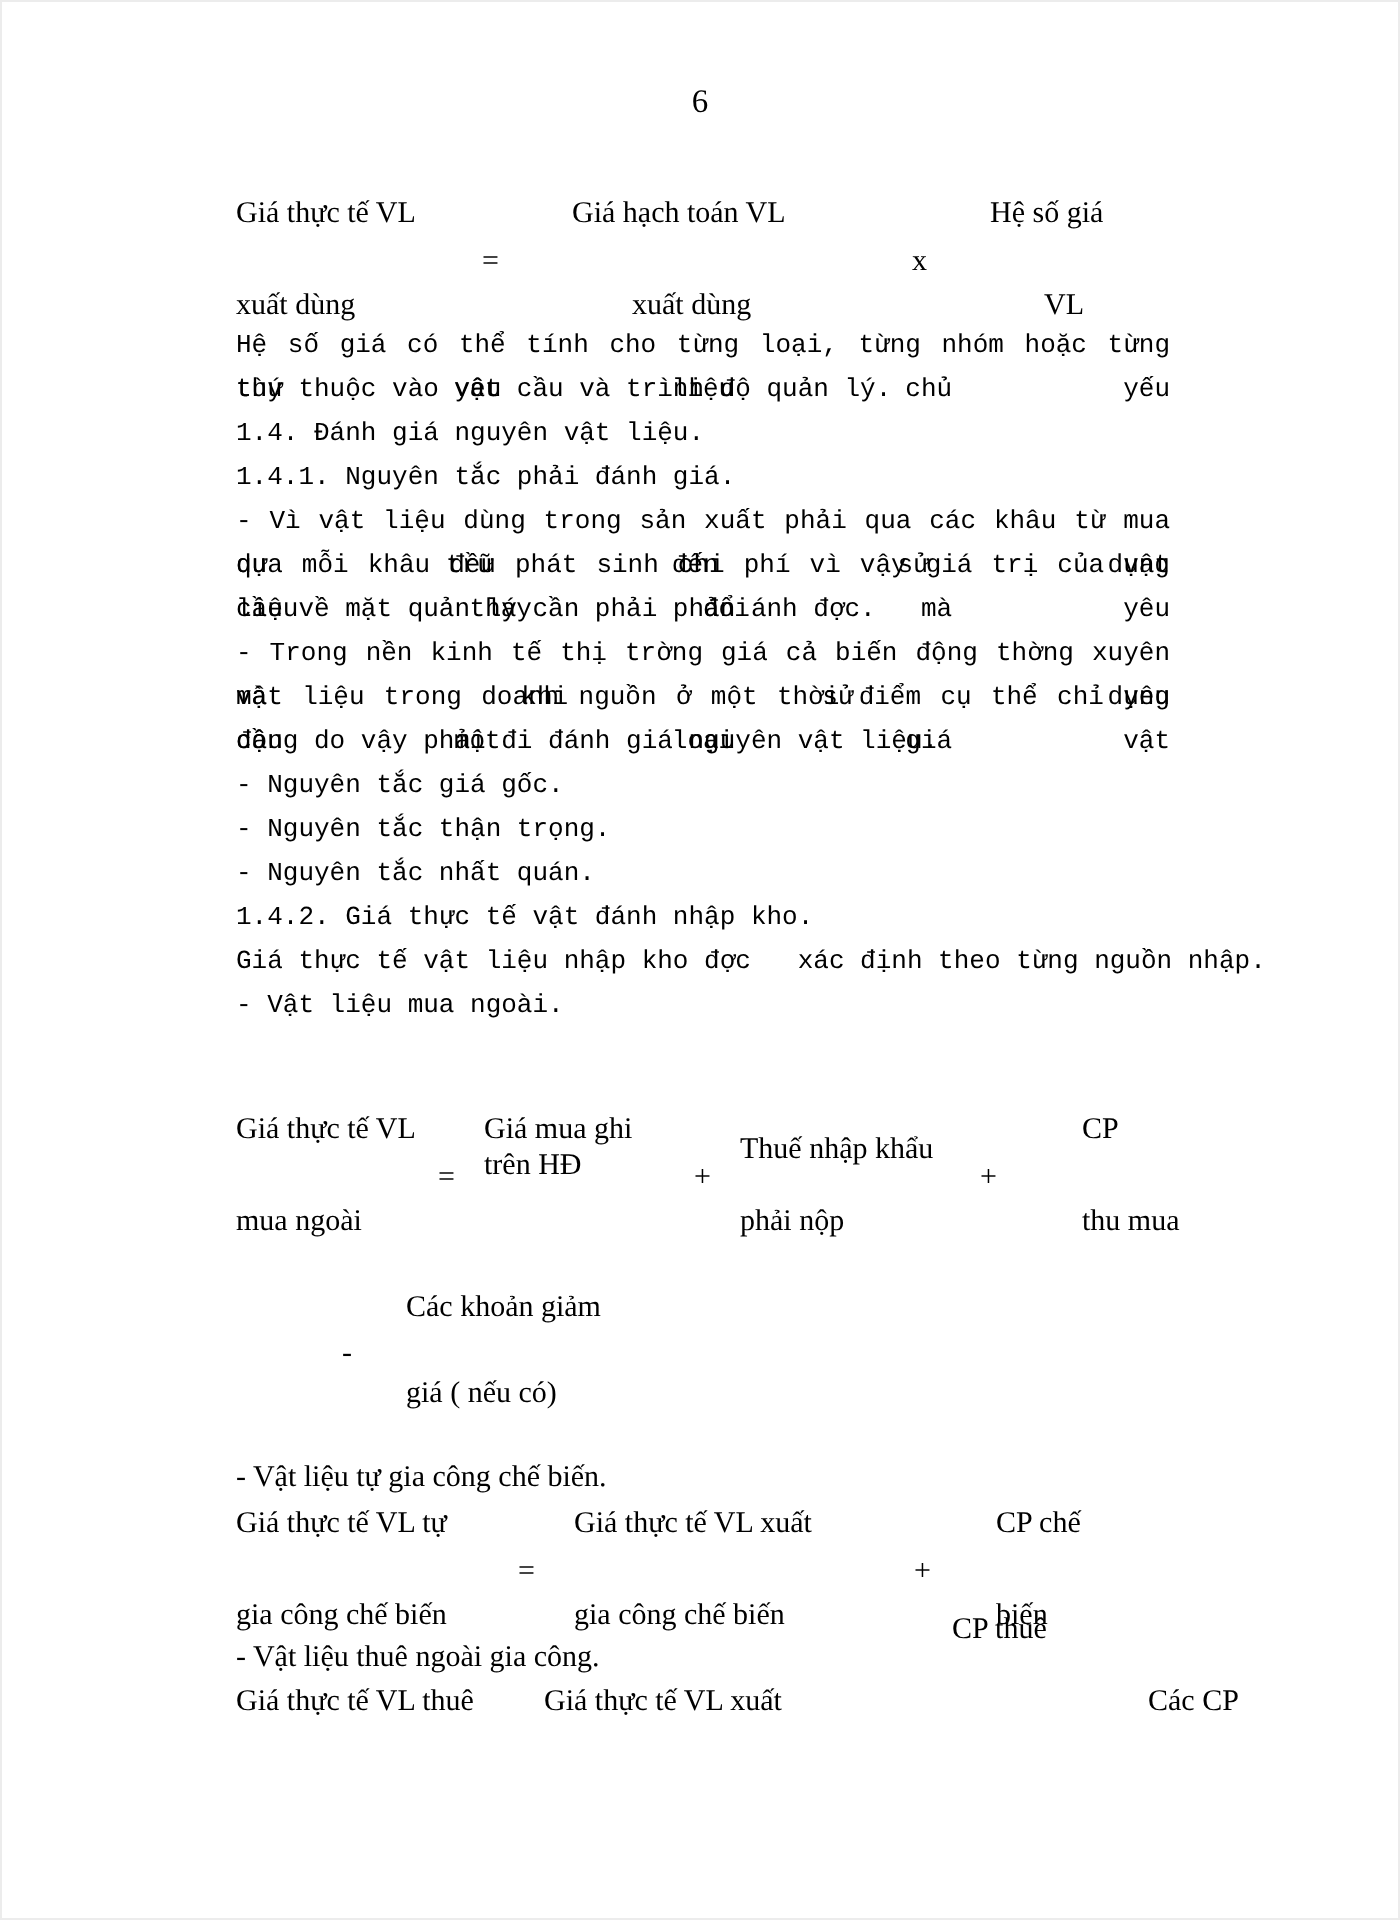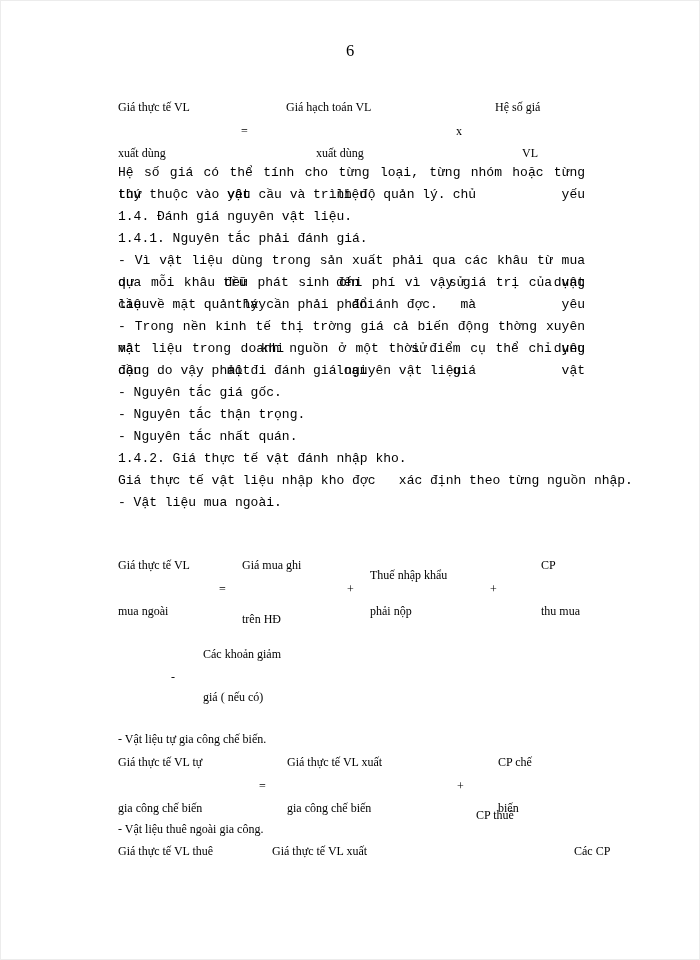--- a/index.html
+++ b/index.html
@@ -18,21 +18,21 @@
   }
   .pageno {
     position: absolute;
     top: 40px; left: 0; width: 100%;
     text-align: center;
     font-size: 16.5px; line-height: 20px;
   }
   .abs {
     position: absolute;
     white-space: pre;
-    font-size: 12px;
+    font-size: 15px;
     line-height: 20px;
   }
   .body-block {
     position: absolute;
     left: 117px; top: 161px; width: 467px;
     font-size: 13px;
     font-family: Liberation Mono, monospace;
   }
   .line { height: 22px; line-height: 22px; white-space: pre; }
   .line.j {
@@ -78,21 +78,21 @@
   </div>
 
   <span class="abs" style="left:117px;top:554px">Giá thực tế VL</span>
   <span class="abs" style="left:241px;top:554px">Giá mua ghi</span>
   <span class="abs" style="left:369px;top:564px">Thuế nhập khẩu</span>
   <span class="abs" style="left:540px;top:554px">CP</span>
   <span class="abs" style="left:218px;top:578px">=</span>
   <span class="abs" style="left:346px;top:578px">+</span>
   <span class="abs" style="left:489px;top:578px">+</span>
   <span class="abs" style="left:117px;top:600px">mua ngoài</span>
-  <span class="abs" style="left:241px;top:608px">trên HĐ</span>
+  <span class="abs" style="left:241px;top:572px">trên HĐ</span>
   <span class="abs" style="left:369px;top:600px">phải nộp</span>
   <span class="abs" style="left:540px;top:600px">thu mua</span>
 
   <span class="abs" style="left:202px;top:643px">Các khoản giảm</span>
   <span class="abs" style="left:170px;top:666px">-</span>
   <span class="abs" style="left:202px;top:686px">giá ( nếu có)</span>
 
   <span class="abs" style="left:117px;top:728px">- Vật liệu tự gia công chế biến.</span>
   <span class="abs" style="left:117px;top:751px">Giá thực tế VL tự</span>
   <span class="abs" style="left:286px;top:751px">Giá thực tế VL xuất</span>

